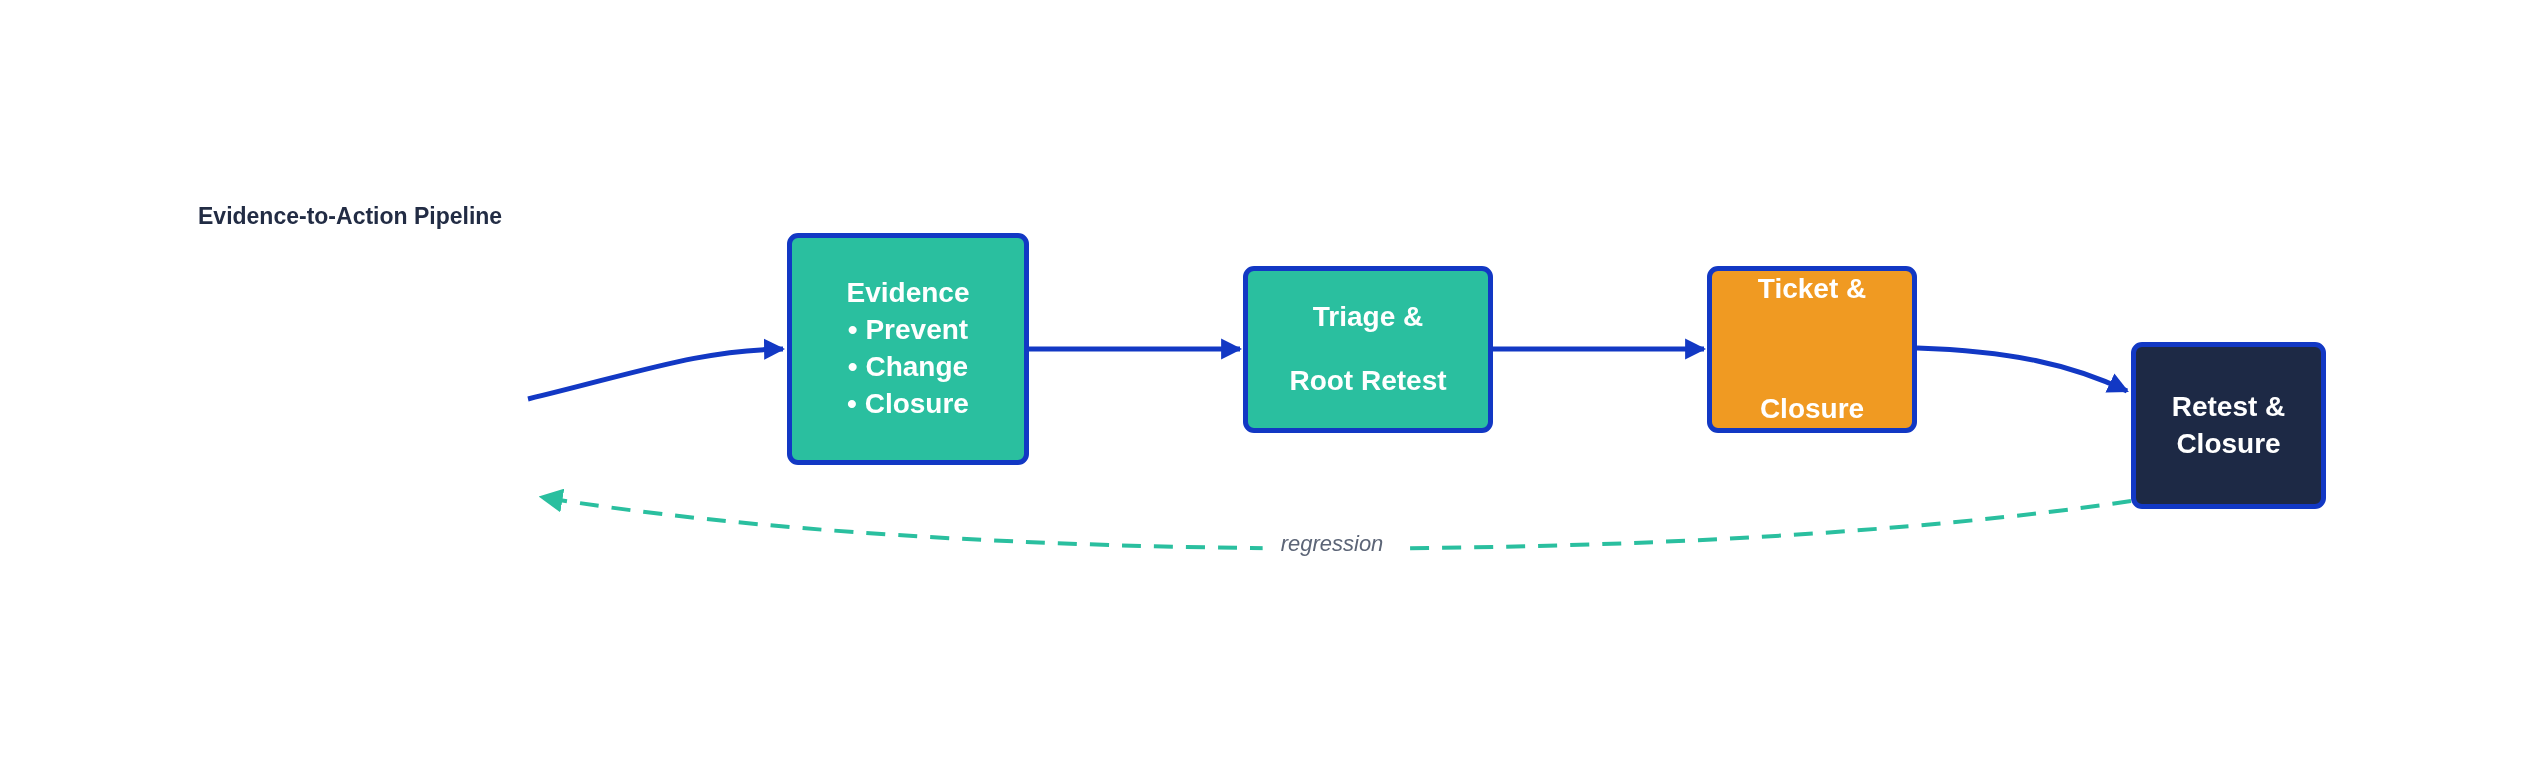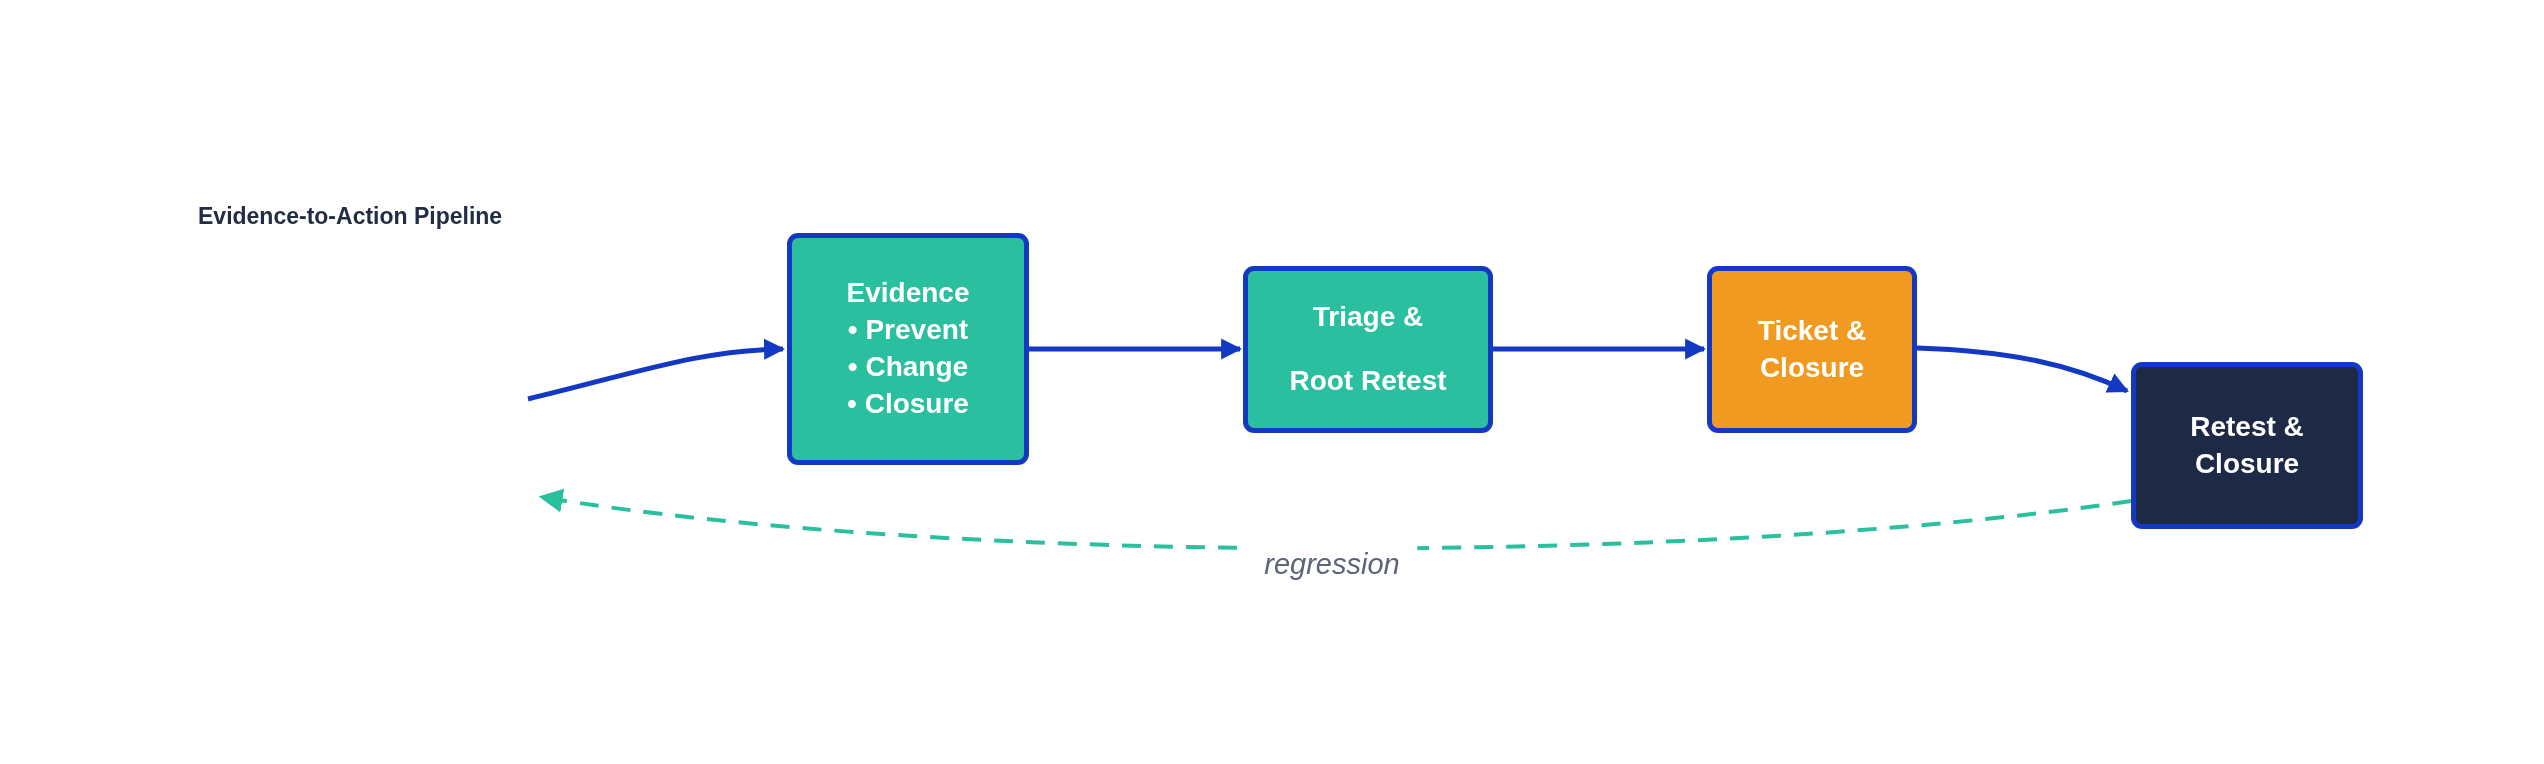--- a/index.html
+++ b/index.html
@@ -34,21 +34,21 @@
     border: 5px solid var(--blue, #1238c4);
     border-radius: 11px;
     color: var(--box-text, #ffffff);
     font-weight: 700;
     font-size: 28px;
     line-height: 1.32;
     text-align: center;
   }
   .node-navy   { background: var(--navy, #1d2945); }
   .node-teal   { background: var(--teal, #2abf9f); }
-  .node-orange { background: var(--orange, #f09a22); }
+  .node-orange { background: var(--orange, #f09a22); justify-content: space-between; }
   .node span { display: block; white-space: nowrap; }
 
   #edge-layer {
     position: absolute;
     left: 0;
     top: 0;
     width: 2544px;
     height: 764px;
     pointer-events: none;
   }
@@ -62,24 +62,24 @@
     stroke-width: 4;
     stroke-dasharray: 19 13;
     fill: none;
   }
   .fill-blue { fill: var(--blue, #1238c4); }
   .fill-teal { fill: var(--teal, #2abf9f); }
 
   .regression-label {
     position: absolute;
     left: 1332px;
-    top: 564px;
+    top: 544px;
     transform: translate(-50%, -50%);
     font-style: italic;
-    font-size: 29px;
+    font-size: 22px;
     color: var(--regression-text, #5c6577);
     background: var(--background, #ffffff);
     padding: 2px 18px;
     white-space: nowrap;
   }
 </style>
 </head>
 <body>
 
 <div id="canvas">
@@ -114,20 +114,20 @@
   <div class="node node-teal" style="left:1243px; top:266px; width:250px; height:167px;gap:27px;">
     <span>Triage &amp;</span>
     <span>Root Retest</span>
   </div>
 
   <div class="node node-orange" style="left:1707px; top:266px; width:210px; height:167px;">
     <span>Ticket &amp;</span>
     <span>Closure</span>
   </div>
 
-  <div class="node node-navy" style="left:2131px; top:362px; width:232px; height:167px;">
+  <div class="node node-navy" style="left:2131px; top:342px; width:195px; height:167px;">
     <span>Retest &amp;</span>
     <span>Closure</span>
   </div>
 
   <div class="regression-label">regression</div>
 
 </div>
 
 </body></html>

